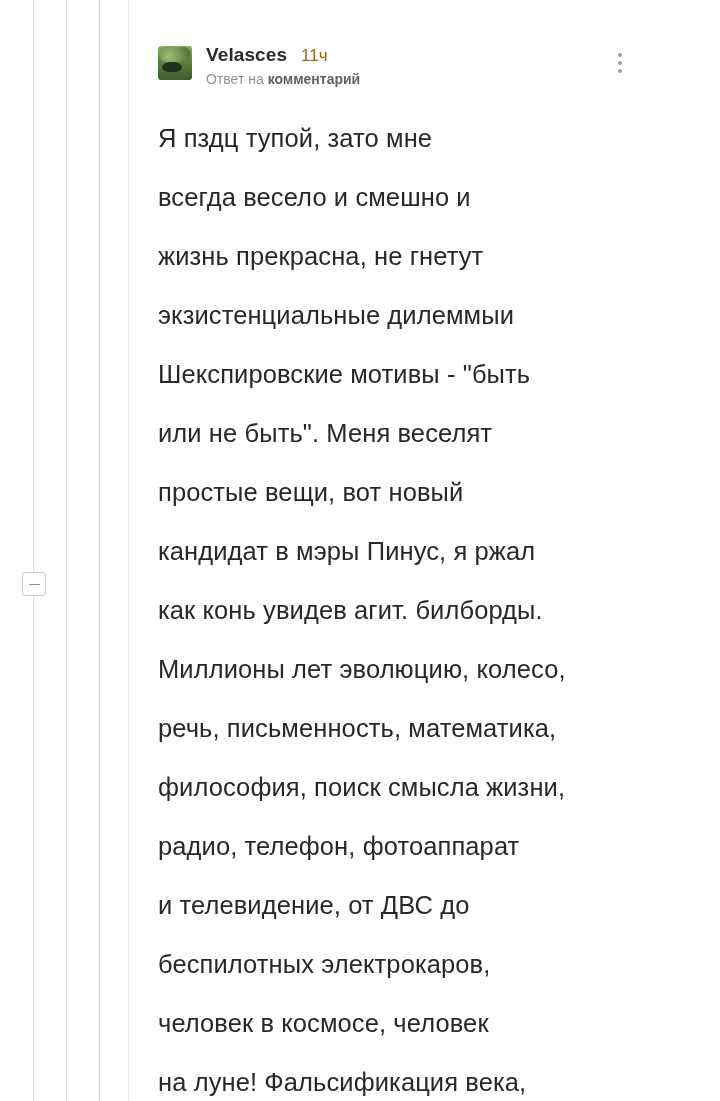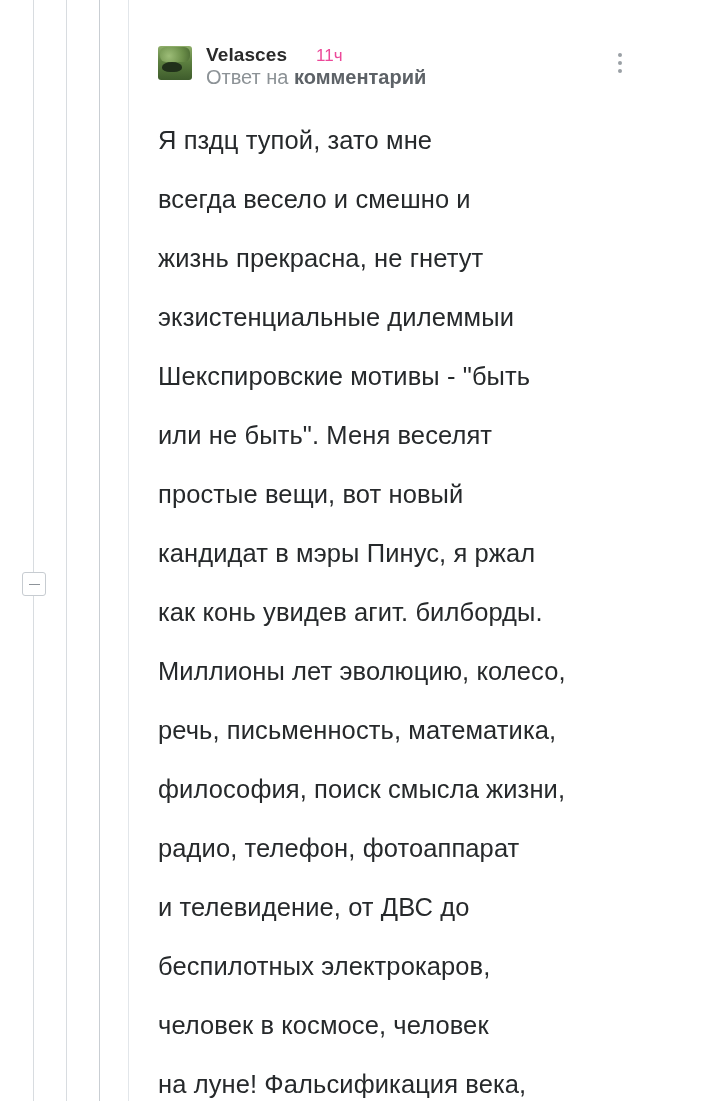--- a/index.html
+++ b/index.html
@@ -111,25 +111,26 @@
     align-items: baseline;
   }
   .username {
     font-size: 19px;
     font-weight: bold;
     color: #2a2a2a;
     letter-spacing: .1px;
   }
   .timestamp {
     font-size: 17px;
-    color: #ec4899;
-    margin-left: 29px;
+    color: #a16207;
+    margin-left: 14px;
   }
   .reply-line {
-    font-size: 20px;
+    margin-top: 5px;
+    font-size: 14px;
     color: #8c9296;
   }
   .reply-line .reply-link {
     color: #5d6267;
     font-weight: bold;
   }
   .menu-dots {
     position: absolute;
     right: 4px;
     top: 6px;

